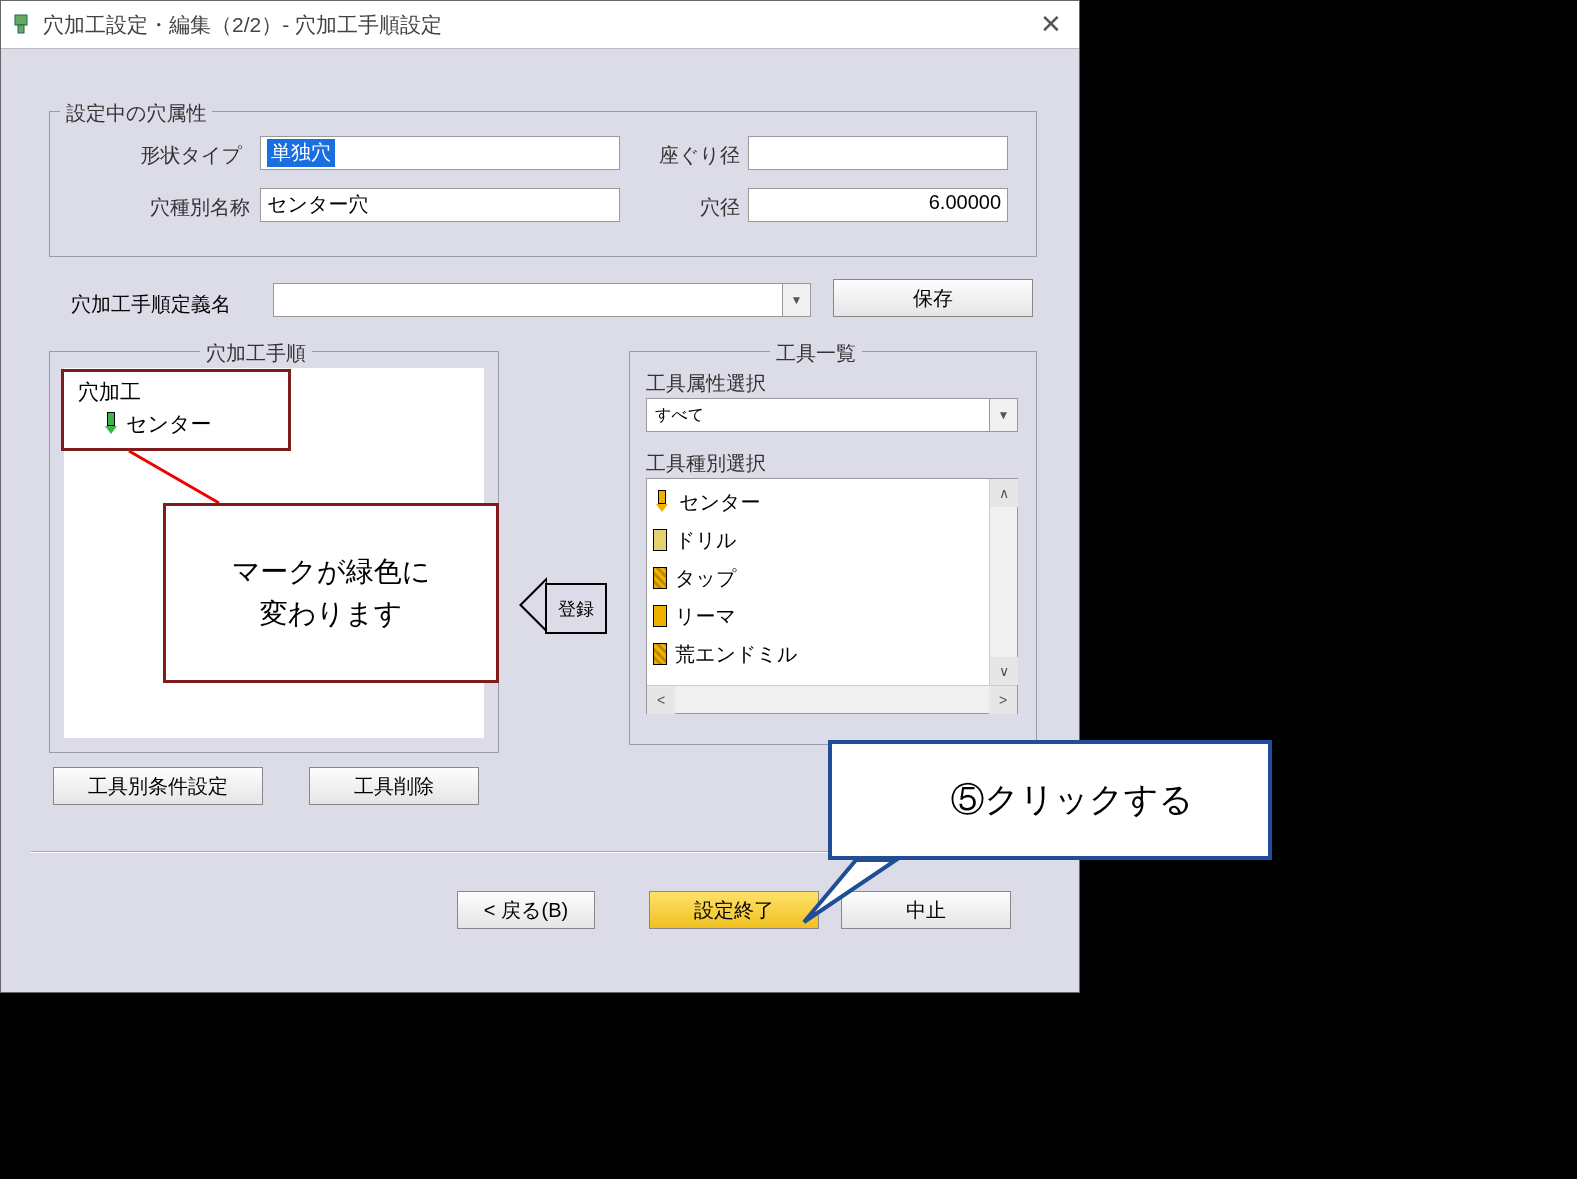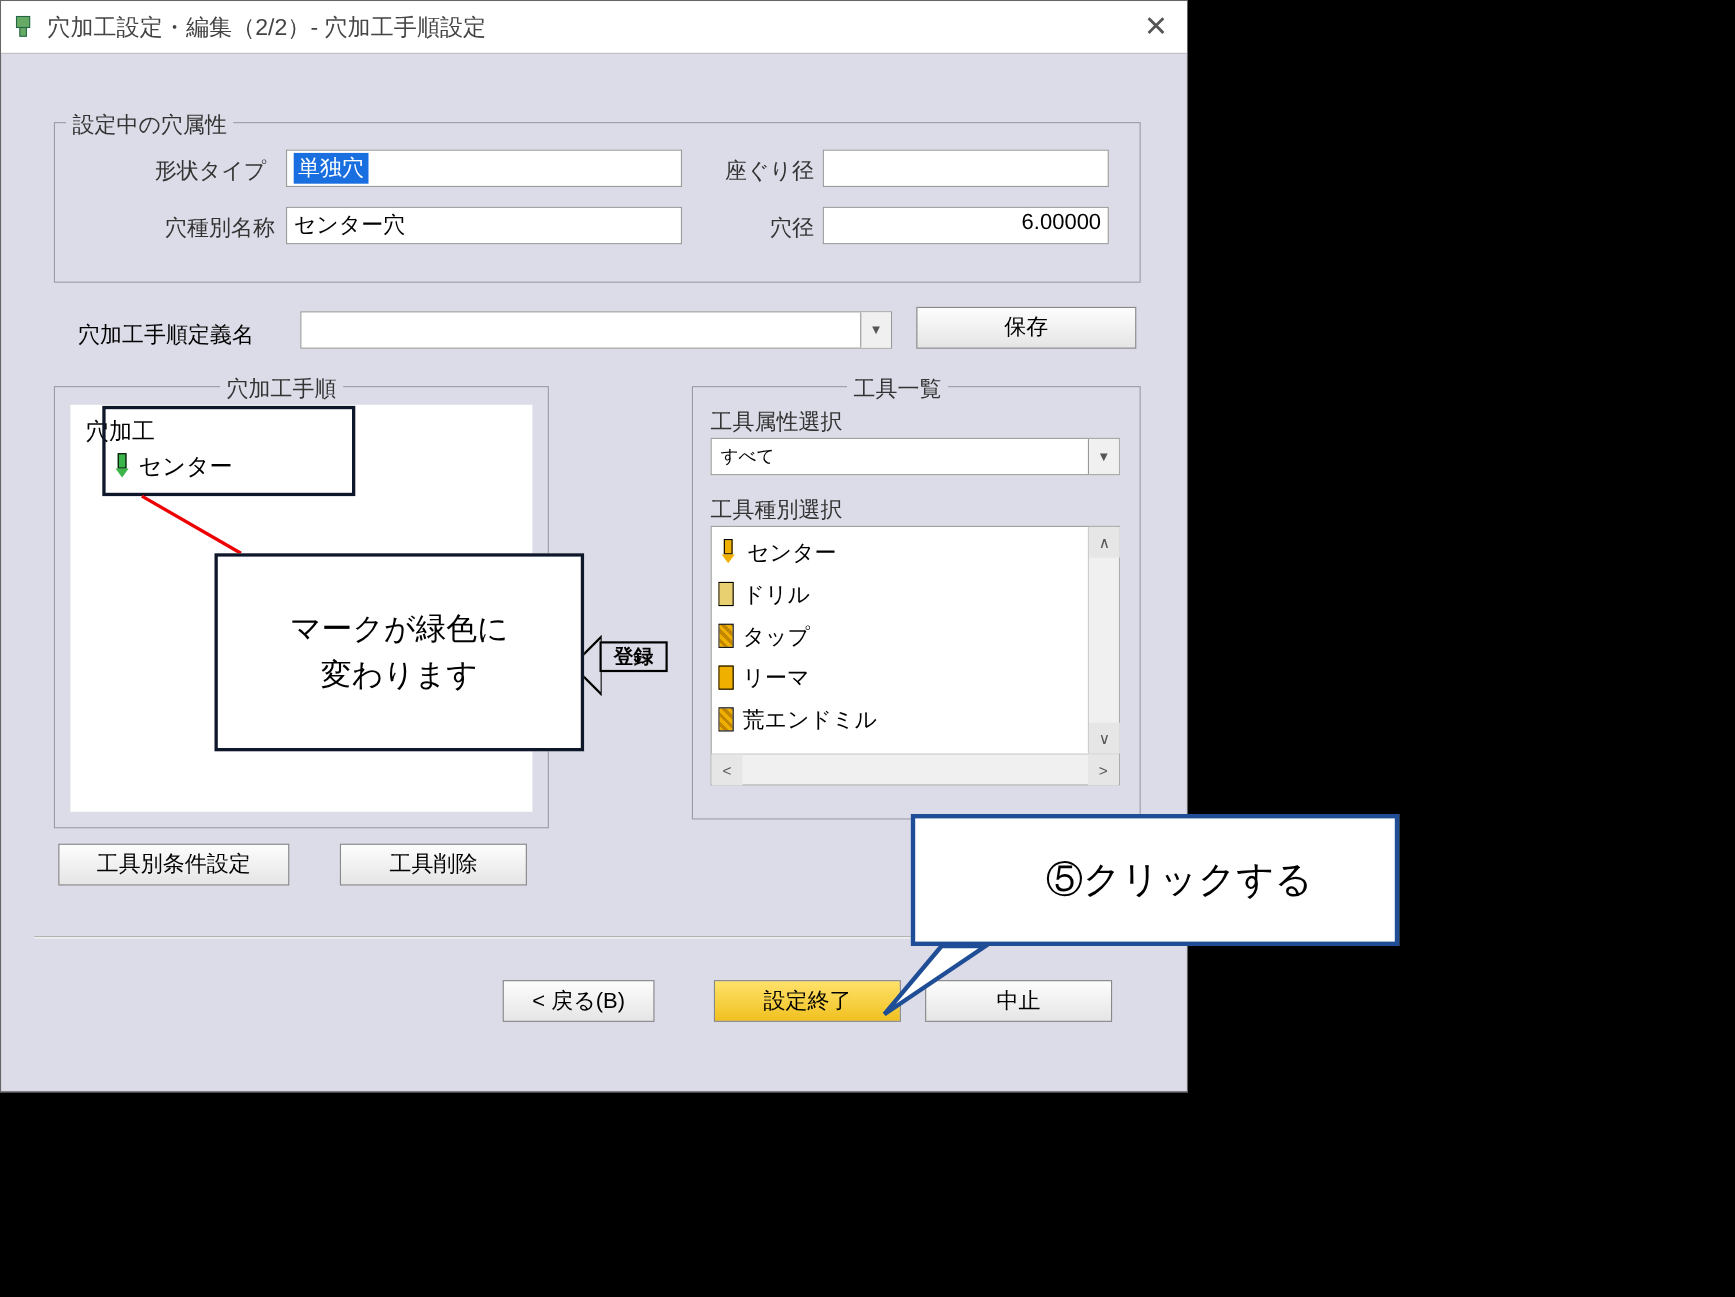--- a/index.html
+++ b/index.html
@@ -100,23 +100,23 @@
     border:1px solid #888; font-size:20px; text-align:center; line-height:36px;
   }
   .btnCond { left:52px;  top:766px; width:210px; }
   .btnDel  { left:308px; top:766px; width:170px; }
 
   
   .regArrow {
     position:absolute; left:518px; top:568px; width:92px; height:74px;
   }
   .regArrow .rect {
-    position:absolute; left:26px; top:14px; width:62px; height:28px;
+    position:absolute; left:26px; top:14px; width:62px; height:51px;
     border:2px solid #000; background:#dcdce8;
-    display:flex; align-items:center; justify-content:center; font-size:18px;font-weight:bold;
+    display:flex; align-items:center; justify-content:center; font-size:18px;
   }
   .regArrow .tri {
     position:absolute; left:0; top:8px; width:0; height:0;
     border-top:28px solid transparent;
     border-bottom:28px solid transparent;
     border-right:28px solid #000;
   }
   .regArrow .tri2 {
     position:absolute; left:3px; top:12px; width:0; height:0;
     border-top:24px solid transparent;
@@ -160,21 +160,21 @@
 
   
   .sep { position:absolute; left:30px; right:30px; top:850px; height:2px; background:#fff; border-top:1px solid #aaa; }
 
   
   .bBack { left:456px; top:890px; width:138px; }
   .bFin  { left:648px; top:890px; width:170px; background:linear-gradient(#ffe26a,#f0c020); }
   .bCan  { left:840px; top:890px; width:170px; }
 
   
-  .redbox { position:absolute; border:3px solid #0f172a; background:transparent;margin-left:32px; }
+  .redbox { position:absolute; border:3px solid #7f1d1d; background:transparent; }
   .rb1 { left:60px; top:368px; width:230px; height:82px; }
   .rb2 { left:162px; top:502px; width:336px; height:180px; background:#fff; display:flex; align-items:center; justify-content:center; }
   .rb2 .txt { font-size:28px; text-align:center; line-height:1.5; }
   svg.leader { position:absolute; left:0; top:0; pointer-events:none; }
 
   
   .blueBox {
     position:absolute; left:828px; top:740px; width:444px; height:120px;
     background:#fff; border:4px solid #1f4e96;
     display:flex; align-items:center; justify-content:center;

